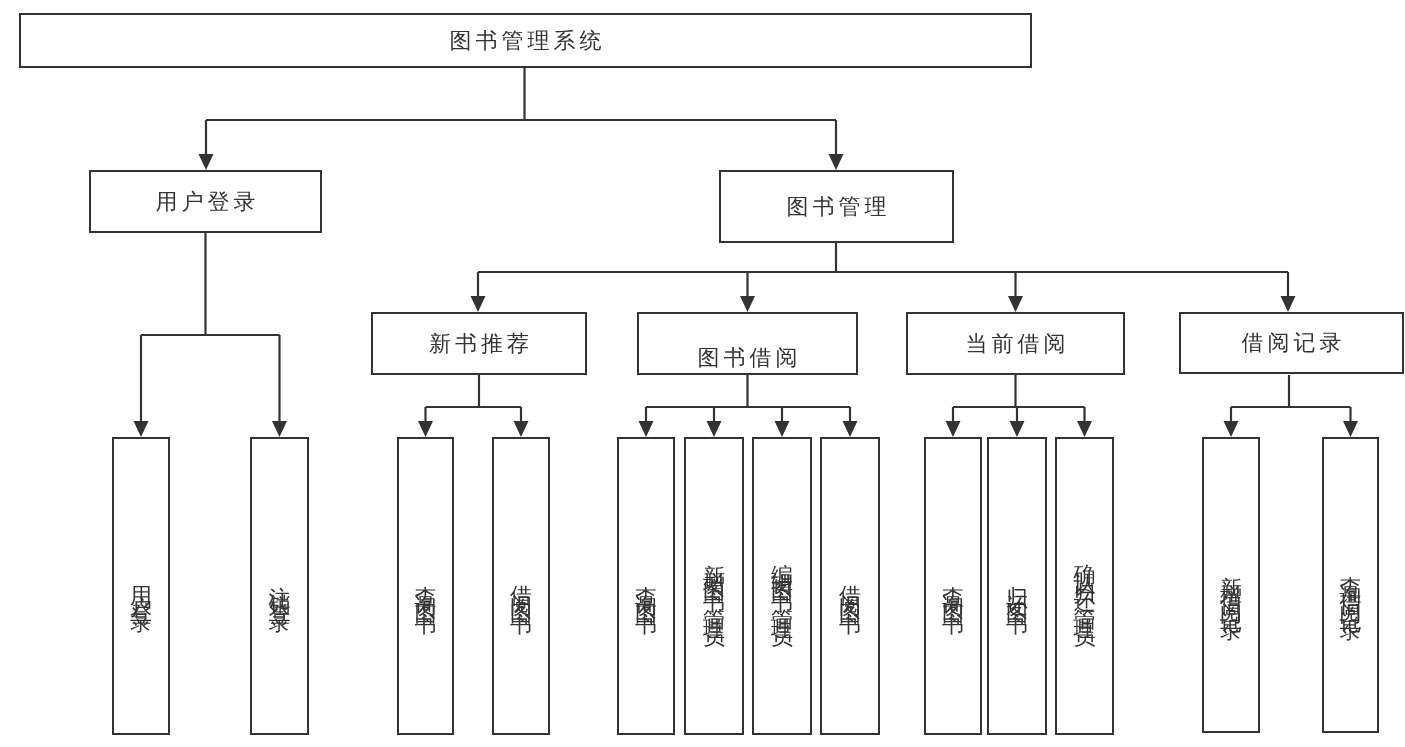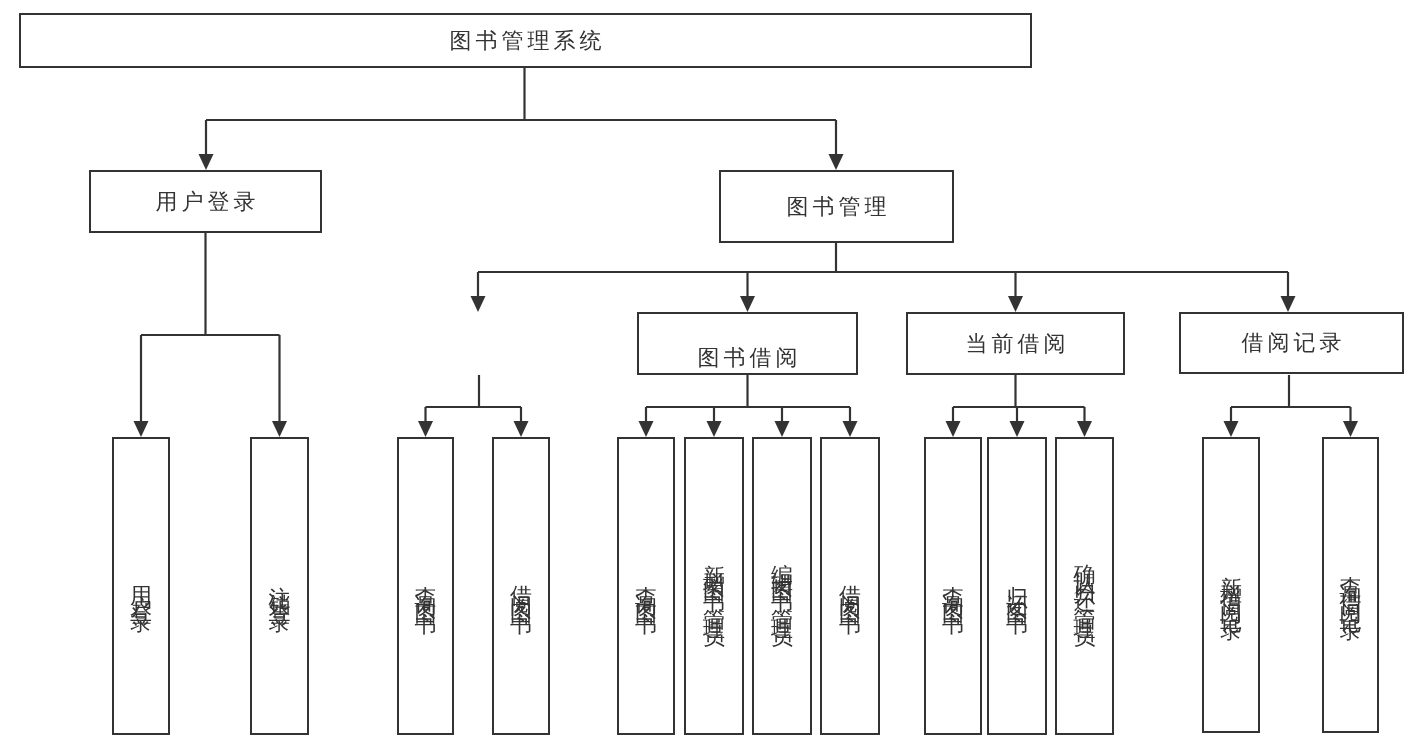--- a/index.html
+++ b/index.html
@@ -128,20 +128,23 @@
     <span class="hlabel">图书管理系统</span>
   </div>
 
   <div class="box" style="left:82px;top:170px;width:233px;height:63px;">
     <span class="hlabel">用户登录</span>
   </div>
   <div class="box" style="left:712px;top:170px;width:235px;height:73px;">
     <span class="hlabel">图书管理</span>
   </div>
 
+  <div class="box" style="left:364px;top:312px;width:216px;height:63px;">
+    <span class="hlabel">新书推荐</span>
+  </div>
   <div class="box" style="left:630px;top:312px;width:221px;height:63px;align-items:flex-end;">
     <span class="hlabel">图书借阅</span>
   </div>
   <div class="box" style="left:899px;top:312px;width:219px;height:63px;">
     <span class="hlabel">当前借阅</span>
   </div>
   <div class="box" style="left:1172px;top:312px;width:225px;height:62px;">
     <span class="hlabel">借阅记录</span>
   </div>
 

